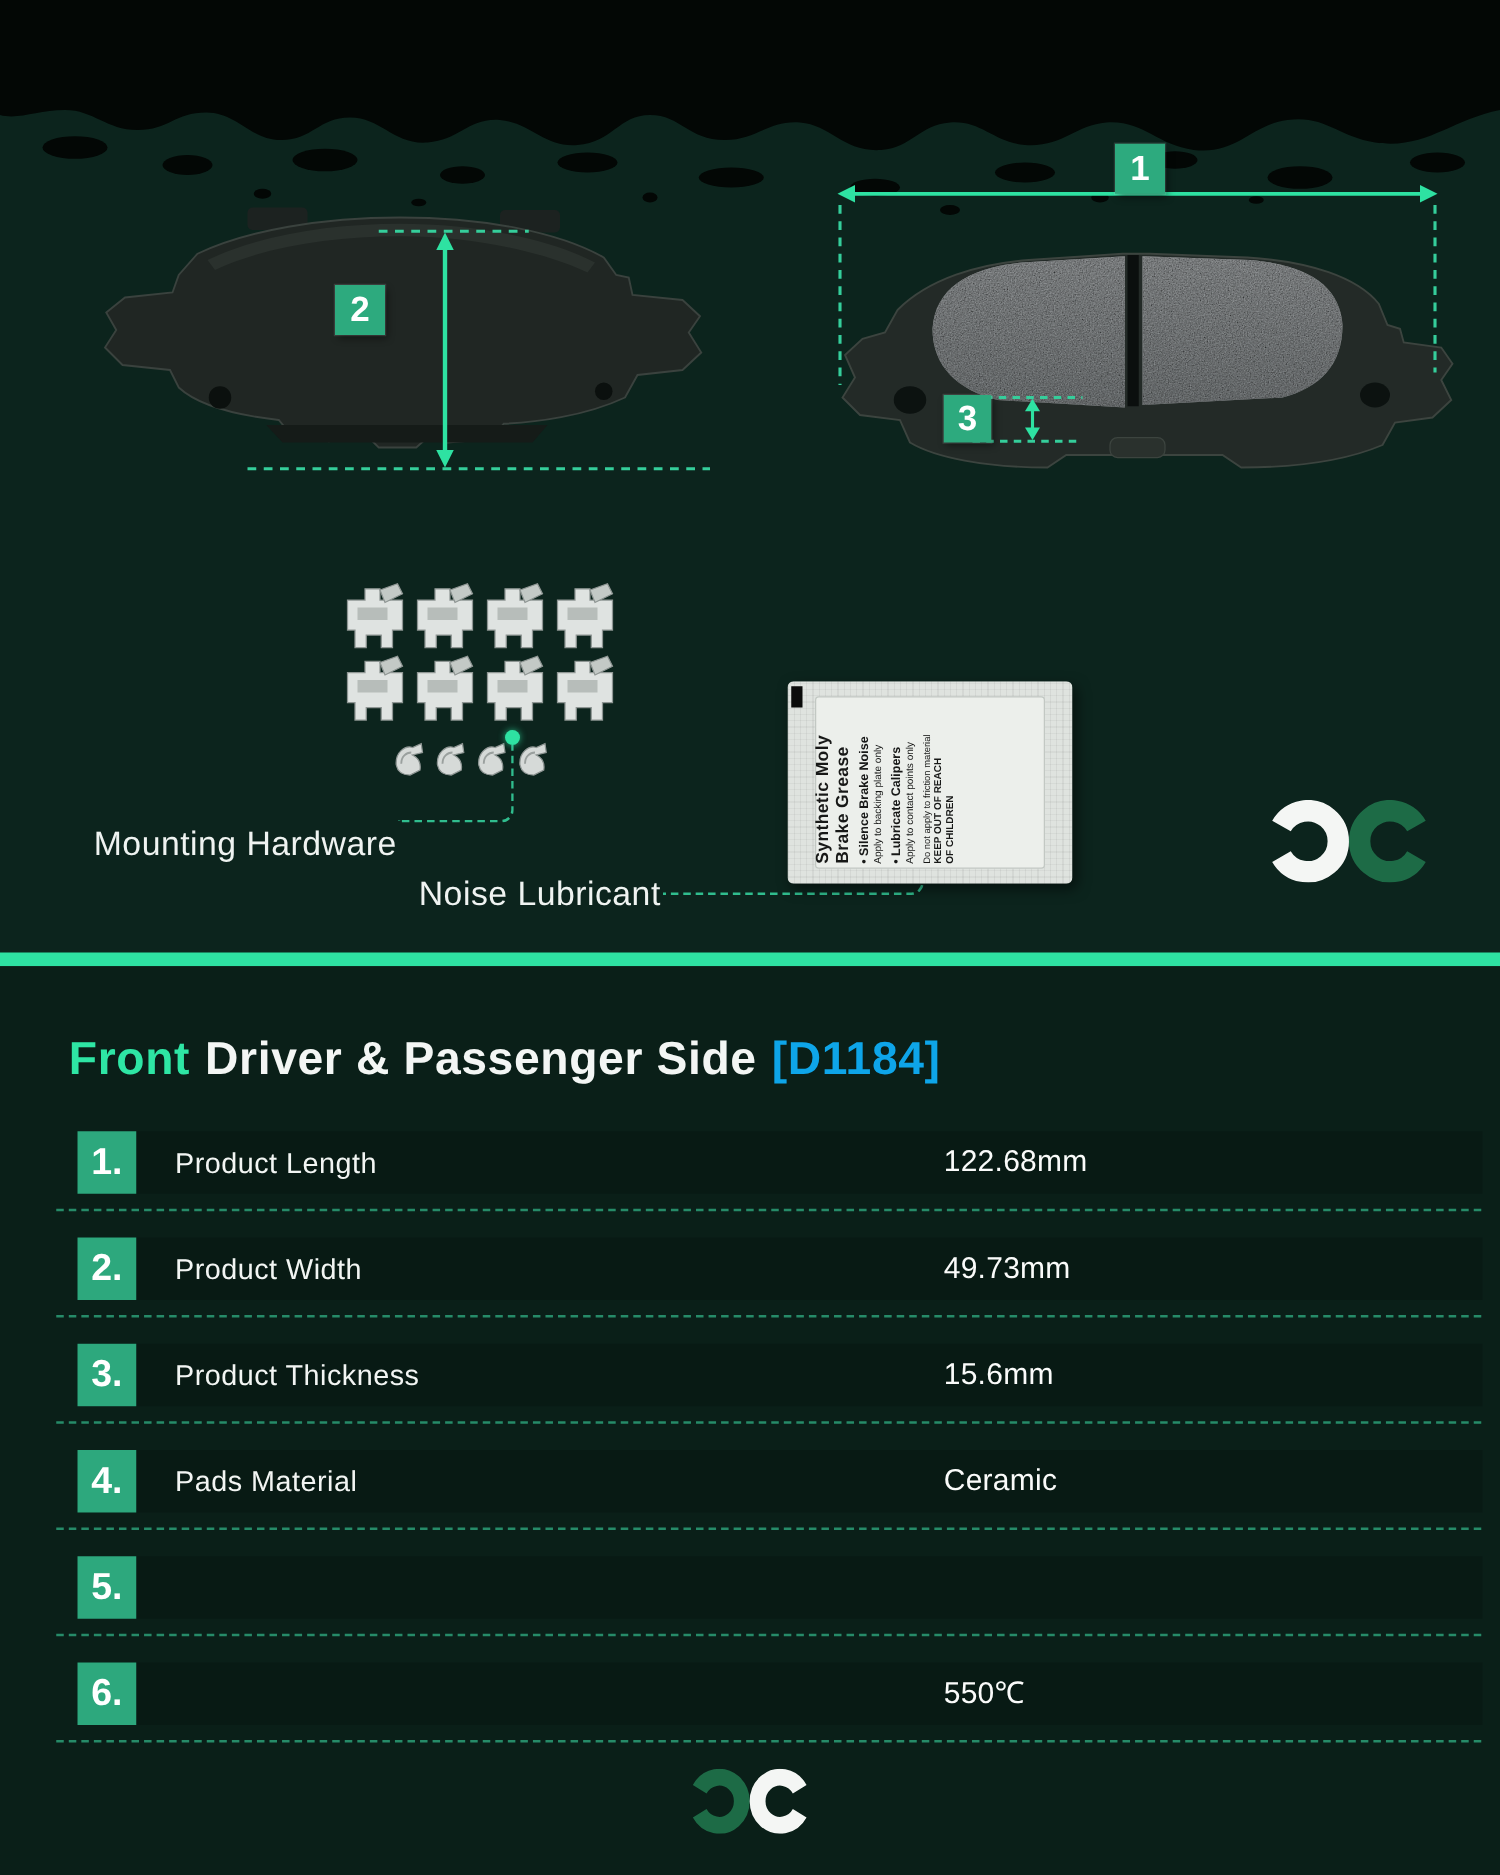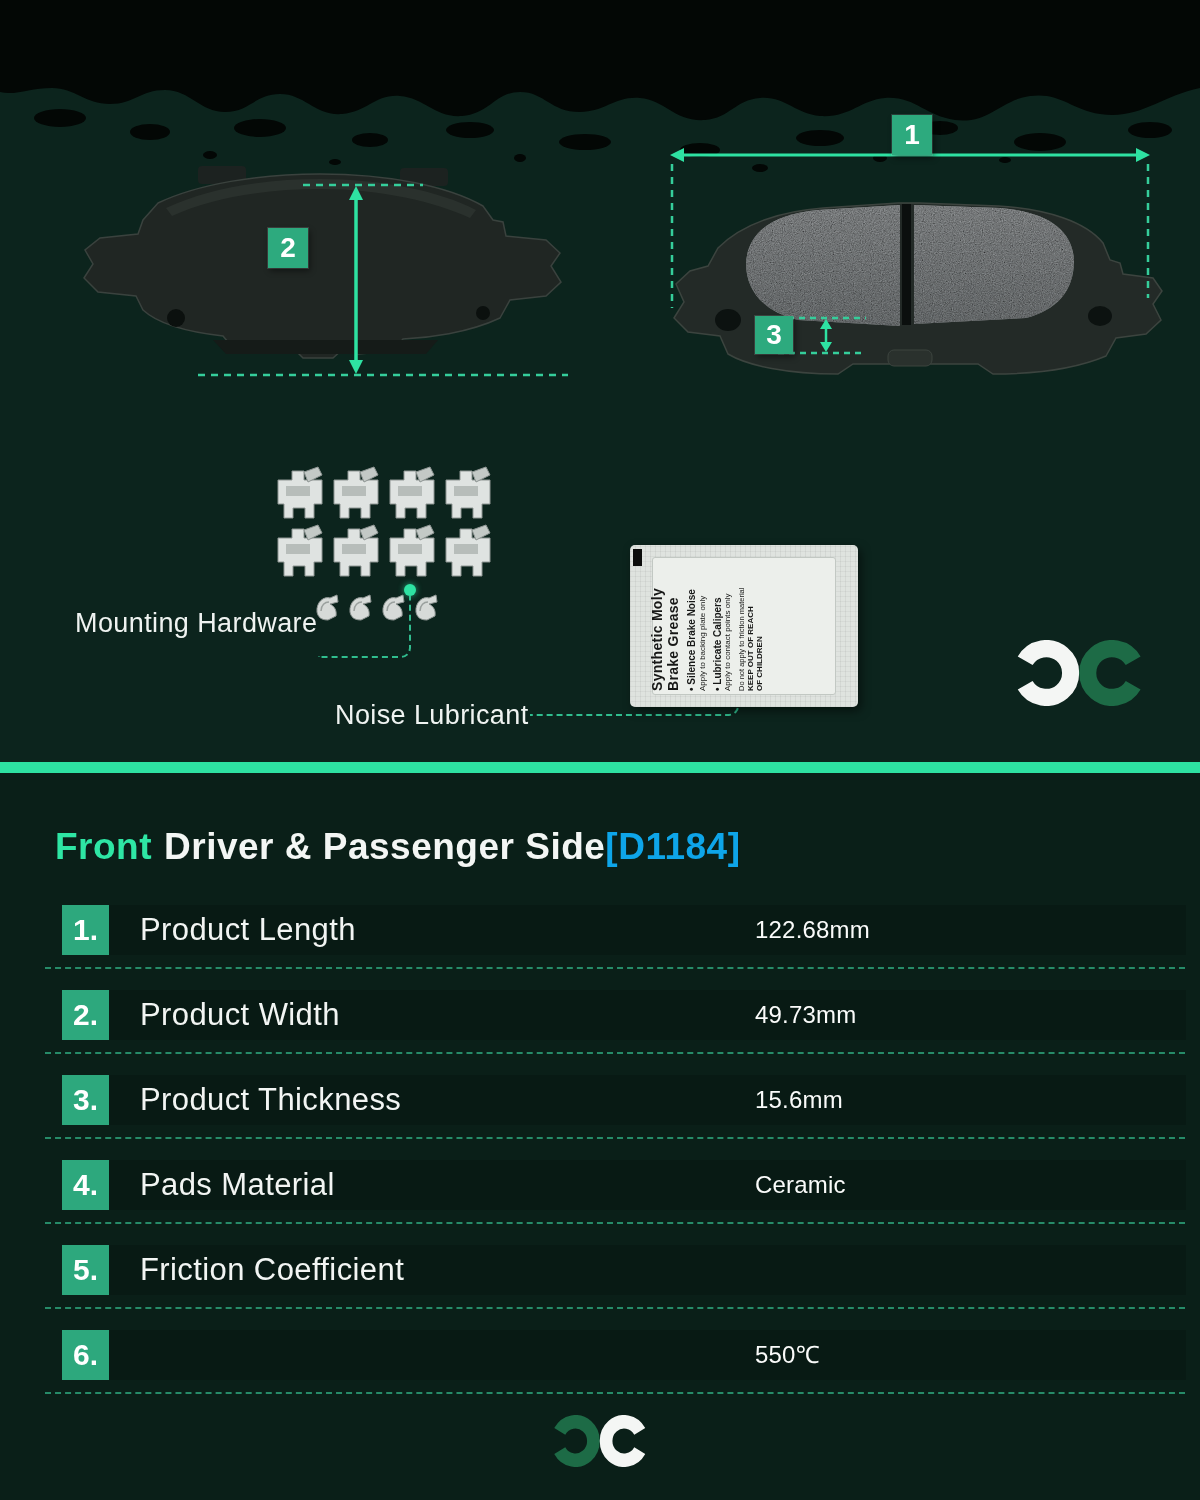--- a/index.html
+++ b/index.html
@@ -43,29 +43,29 @@
   .pk-title{font-size:14px;font-weight:bold;letter-spacing:.3px;}
   .pk-b{font-size:10px;font-weight:bold;margin-top:5px;}
   .pk-s{font-size:8px;}
   .pk-w{font-size:7.5px;margin-top:5px;}
   .pk-k{font-size:8px;font-weight:bold;}
   
   #divider{left:0;top:762px;width:1200px;height:11px;background:#2EE2A2;}
   #spec-panel{left:0;top:773px;width:1200px;height:727px;background:#0A1F18;}
   #spec-title{position:absolute;left:55px;top:826px;font-size:37px;font-weight:bold;letter-spacing:.5px;white-space:nowrap;}
   #spec-title .hl{color:#2EE6A4;margin-right:12px;}
-  #spec-title .mn{color:#F3F6F4;margin-right:0;}
+  #spec-title .mn{color:#F3F6F4;margin-right:12px;}
   #spec-title .cd{color:#0ea5e9;}
   .spec-row{position:absolute;left:0;width:1200px;height:50px;}
   .row-band{position:absolute;left:62px;right:14px;top:0;height:50px;background:rgba(0,0,0,.16);}
   .row-badge{
     position:absolute;left:62px;top:0;width:47px;height:50px;background:#2DA87D;
     color:#fff;font-size:30px;font-weight:bold;display:flex;align-items:center;justify-content:center;
   }
-  .row-label{position:absolute;left:140px;top:0;line-height:50px;font-size:31px;font-weight:300;color:#F2F5F3;letter-spacing:.4px;}
+  .row-label{position:absolute;left:140px;top:0;line-height:50px;font-size:23px;font-weight:300;color:#F2F5F3;letter-spacing:.4px;}
   .row-value{position:absolute;left:755px;top:0;line-height:50px;font-size:24px;font-weight:normal;color:#FAFBFA;letter-spacing:.2px;}
   .row-sep{position:absolute;left:45px;width:1140px;height:0;border-top:2px dashed #2B9E77;opacity:.85;}
 </style>
 </head>
 <body>
 
 <div id="canvas">
 
   <svg id="splatter" class="abs" width="1200" height="190" viewBox="0 0 1200 190">
     <path fill="#030705" d="M0 0 H1200 V88
@@ -195,21 +195,21 @@
       <use href="#clipL" x="128" y="72"></use>
       <use href="#clipL" x="184" y="72"></use>
     <use href="#clipS" x="56" y="140"></use>
       <use href="#clipS" x="89" y="140"></use>
       <use href="#clipS" x="122" y="140"></use>
       <use href="#clipS" x="155" y="140"></use>
   </svg>
 
   <div class="teal-dot" style="left:404px;top:584px;"></div>
   <div class="connector" style="left:318px;top:596px;width:91px;height:60px;"></div>
-  <div class="photo-label" style="left:75px;top:608px;">Mounting Hardware</div>
+  <div class="photo-label" style="left:75px;top:660px;">Mounting Hardware</div>
 
   <div class="teal-dot" style="left:731px;top:681px;"></div>
   <div class="connector" style="left:530px;top:688px;width:207px;height:26px;"></div>
   <div class="photo-label" style="left:335px;top:700px;">Noise Lubricant</div>
 
   <div id="packet" class="abs">
     <div class="inner"></div>
     <div class="tick"></div>
     <div class="rot">
       <div class="pk-title">Synthetic Moly</div>
@@ -275,21 +275,20 @@
     <div class="row-label">Pads Material</div>
     <div class="row-value">Ceramic</div>
   </div>
   <div class="row-sep" style="top:1222px;"></div>
 
   <div class="spec-row" style="top:1245px;">
     <div class="row-band"></div>
     <div class="row-badge">
         <span>5.</span>
       </div>
-    <div class="row-label">Friction Coefficient</div>
   </div>
   <div class="row-sep" style="top:1307px;"></div>
 
   <div class="spec-row" style="top:1330px;">
     <div class="row-band"></div>
     <div class="row-badge">
         <span>6.</span>
       </div>
     <div class="row-value">550℃</div>
   </div>

